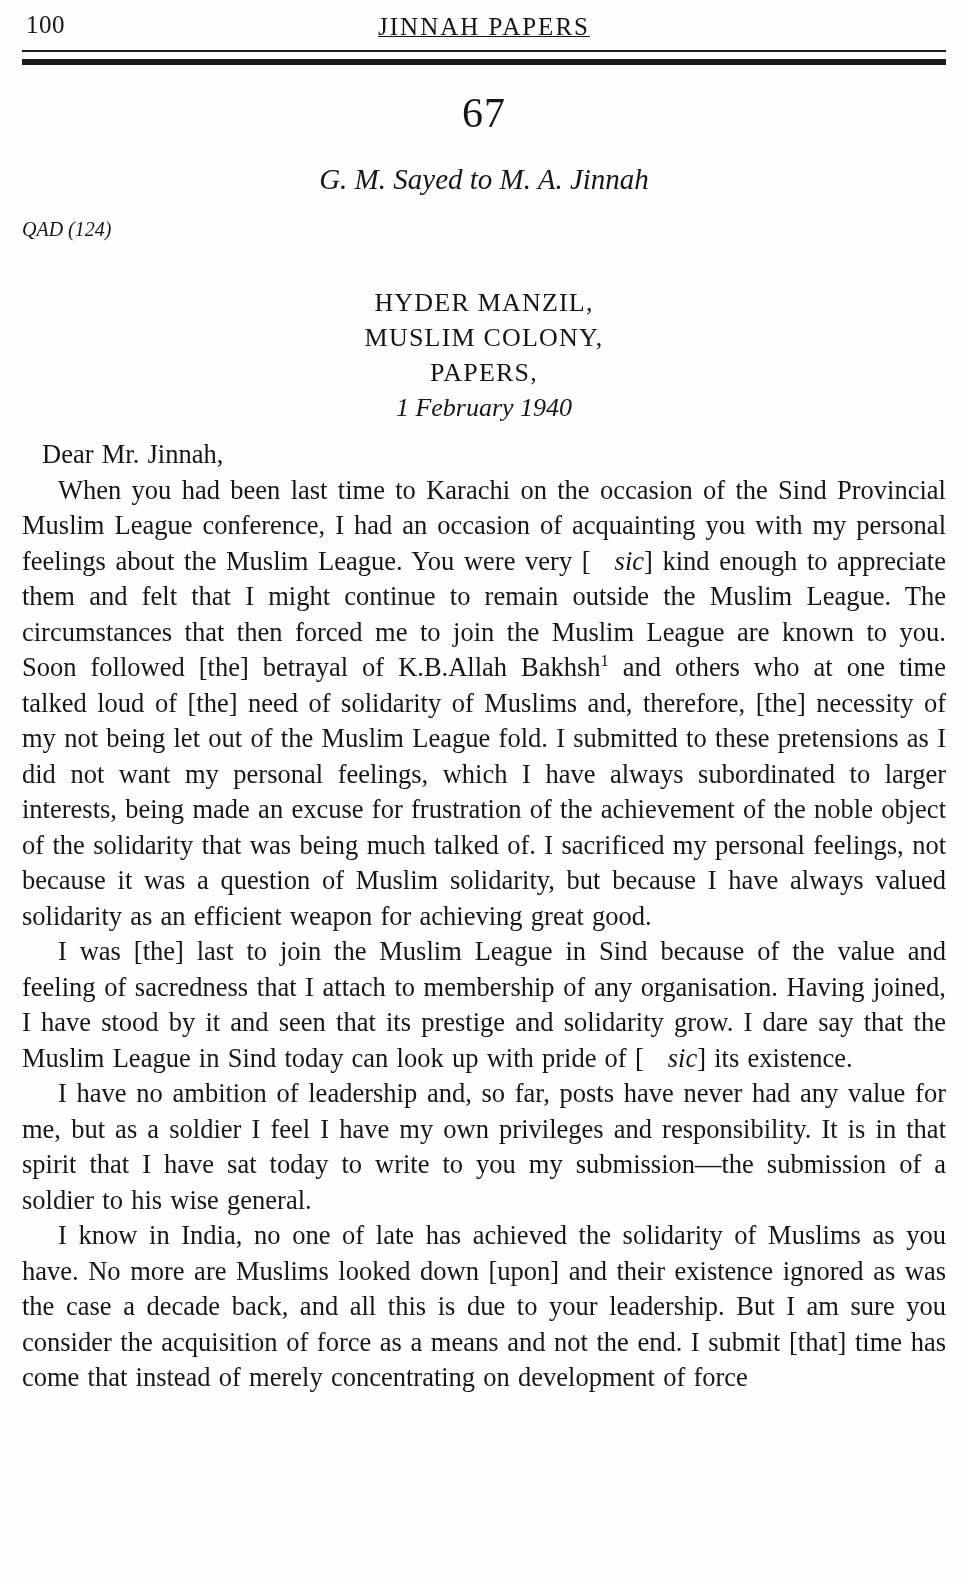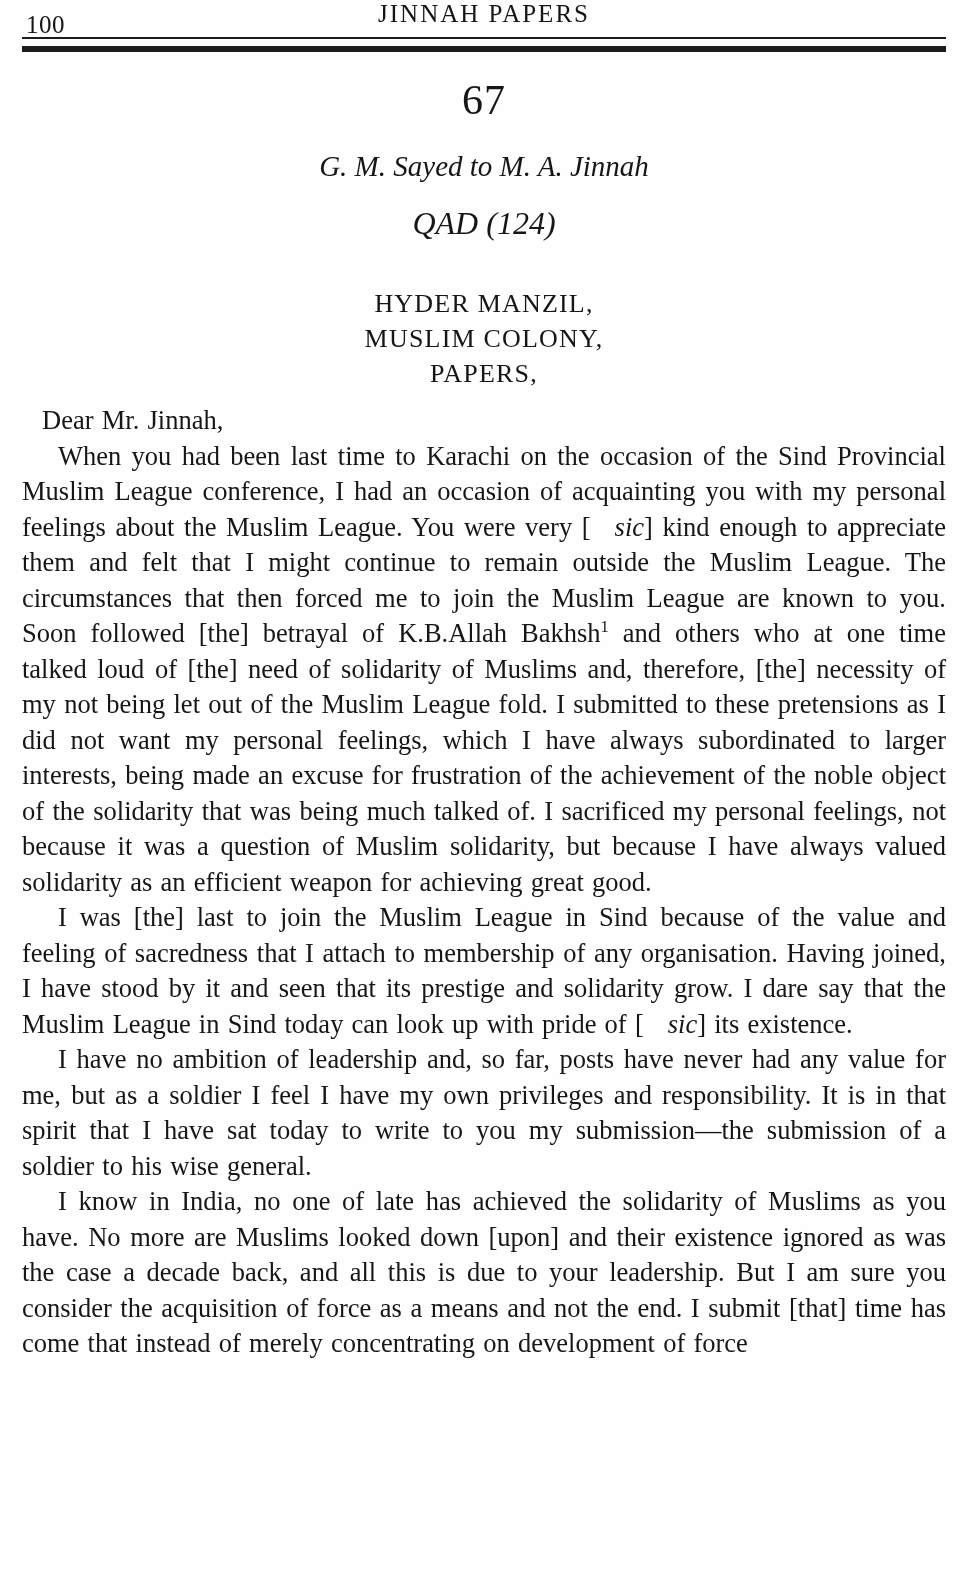--- a/index.html
+++ b/index.html
@@ -14,22 +14,24 @@
     box-sizing: border-box;
     background: #fefefe;
     color: #161616;
     font-family: "Liberation Serif", "DejaVu Serif", serif;
     padding: 0 22px;
     overflow: hidden;
   }
   
   .running-header {
     position: relative;
+    padding-top: 13px;
     height: 34px;
     text-align: center;
+    text-decoration: underline;
   }
   .pagenum {
     position: absolute;
     left: 4px;
     top: 11px;
     font-size: 25px;
     letter-spacing: 0.5px;
   }
   .runtitle {
     font-size: 25px;
@@ -55,23 +57,22 @@
     letter-spacing: 1px;
   }
   .docheading {
     margin-top: 26px;
     text-align: center;
     font-style: italic;
     font-size: 29px;
   }
   .docref {
     margin-top: 22px;
-    text-align: center;
     font-style: italic;
-    font-size: 32px;
+    font-size: 20px;
   }
   
   .address {
     margin-top: 44px;
     text-align: center;
     font-size: 26px;
     line-height: 35px;
   }
   .addr-line {
     letter-spacing: 1.2px;
@@ -122,20 +123,21 @@
   <div class="rule thick"></div>
 
   <div class="docnum">67</div>
   <div class="docheading">G. M. Sayed to M. A. Jinnah</div>
   <div class="docref">QAD (124)</div>
 
   <div class="address">
     <div class="addr-line">HYDER MANZIL,</div>
     <div class="addr-line">MUSLIM COLONY,</div>
     <div class="addr-line">PAPERS,</div>
+    <div class="addr-date">1 February 1940</div>
   </div>
 
   <div class="body">
     <p class="salutation">Dear Mr. Jinnah,</p>
     <p class="para"><span>When you had been last time to Karachi on the occasion of the Sind Provincial Muslim League conference, I had an occasion of acquainting you with my personal feelings about the Muslim League. You were very [</span><span class="it">sic</span><span>] kind enough to appreciate them and felt that I might continue to remain outside the Muslim League. The circumstances that then forced me to join the Muslim League are known to you. Soon followed [the] betrayal of K.B.Allah Bakhsh</span><span class="sup">1</span><span> and others who at one time talked loud of [the] need of solidarity of Muslims and, therefore, [the] necessity of my not being let out of the Muslim League fold. I submitted to these pretensions as I did not want my personal feelings, which I have always subordinated to larger interests, being made an excuse for frustration of the achievement of the noble object of the solidarity that was being much talked of. I sacrificed my personal feelings, not because it was a question of Muslim solidarity, but because I have always valued solidarity as an efficient weapon for achieving great good.</span></p>
     <p class="para"><span>I was [the] last to join the Muslim League in Sind because of the value and feeling of sacredness that I attach to membership of any organisation. Having joined, I have stood by it and seen that its prestige and solidarity grow. I dare say that the Muslim League in Sind today can look up with pride of [</span><span class="it">sic</span><span>] its existence.</span></p>
     <p class="para"><span>I have no ambition of leadership and, so far, posts have never had any value for me, but as a soldier I feel I have my own privileges and responsibility. It is in that spirit that I have sat today to write to you my submission—the submission of a soldier to his wise general.</span></p>
     <p class="para"><span>I know in India, no one of late has achieved the solidarity of Muslims as you have. No more are Muslims looked down [upon] and their existence ignored as was the case a decade back, and all this is due to your leadership. But I am sure you consider the acquisition of force as a means and not the end. I submit [that] time has come that instead of merely concentrating on development of force</span></p>
   </div>
 

